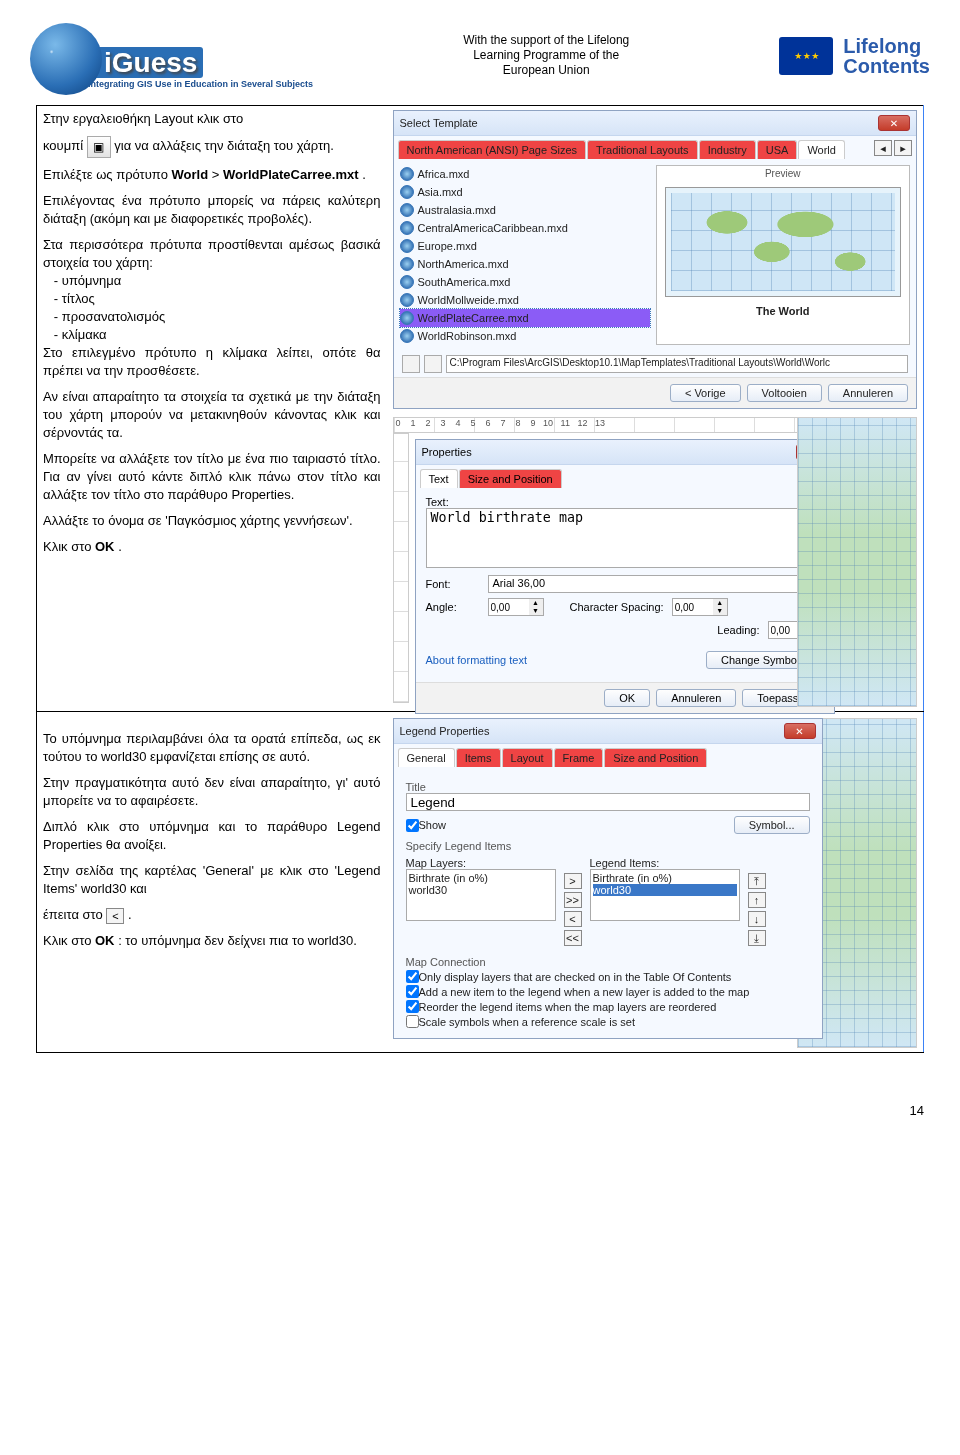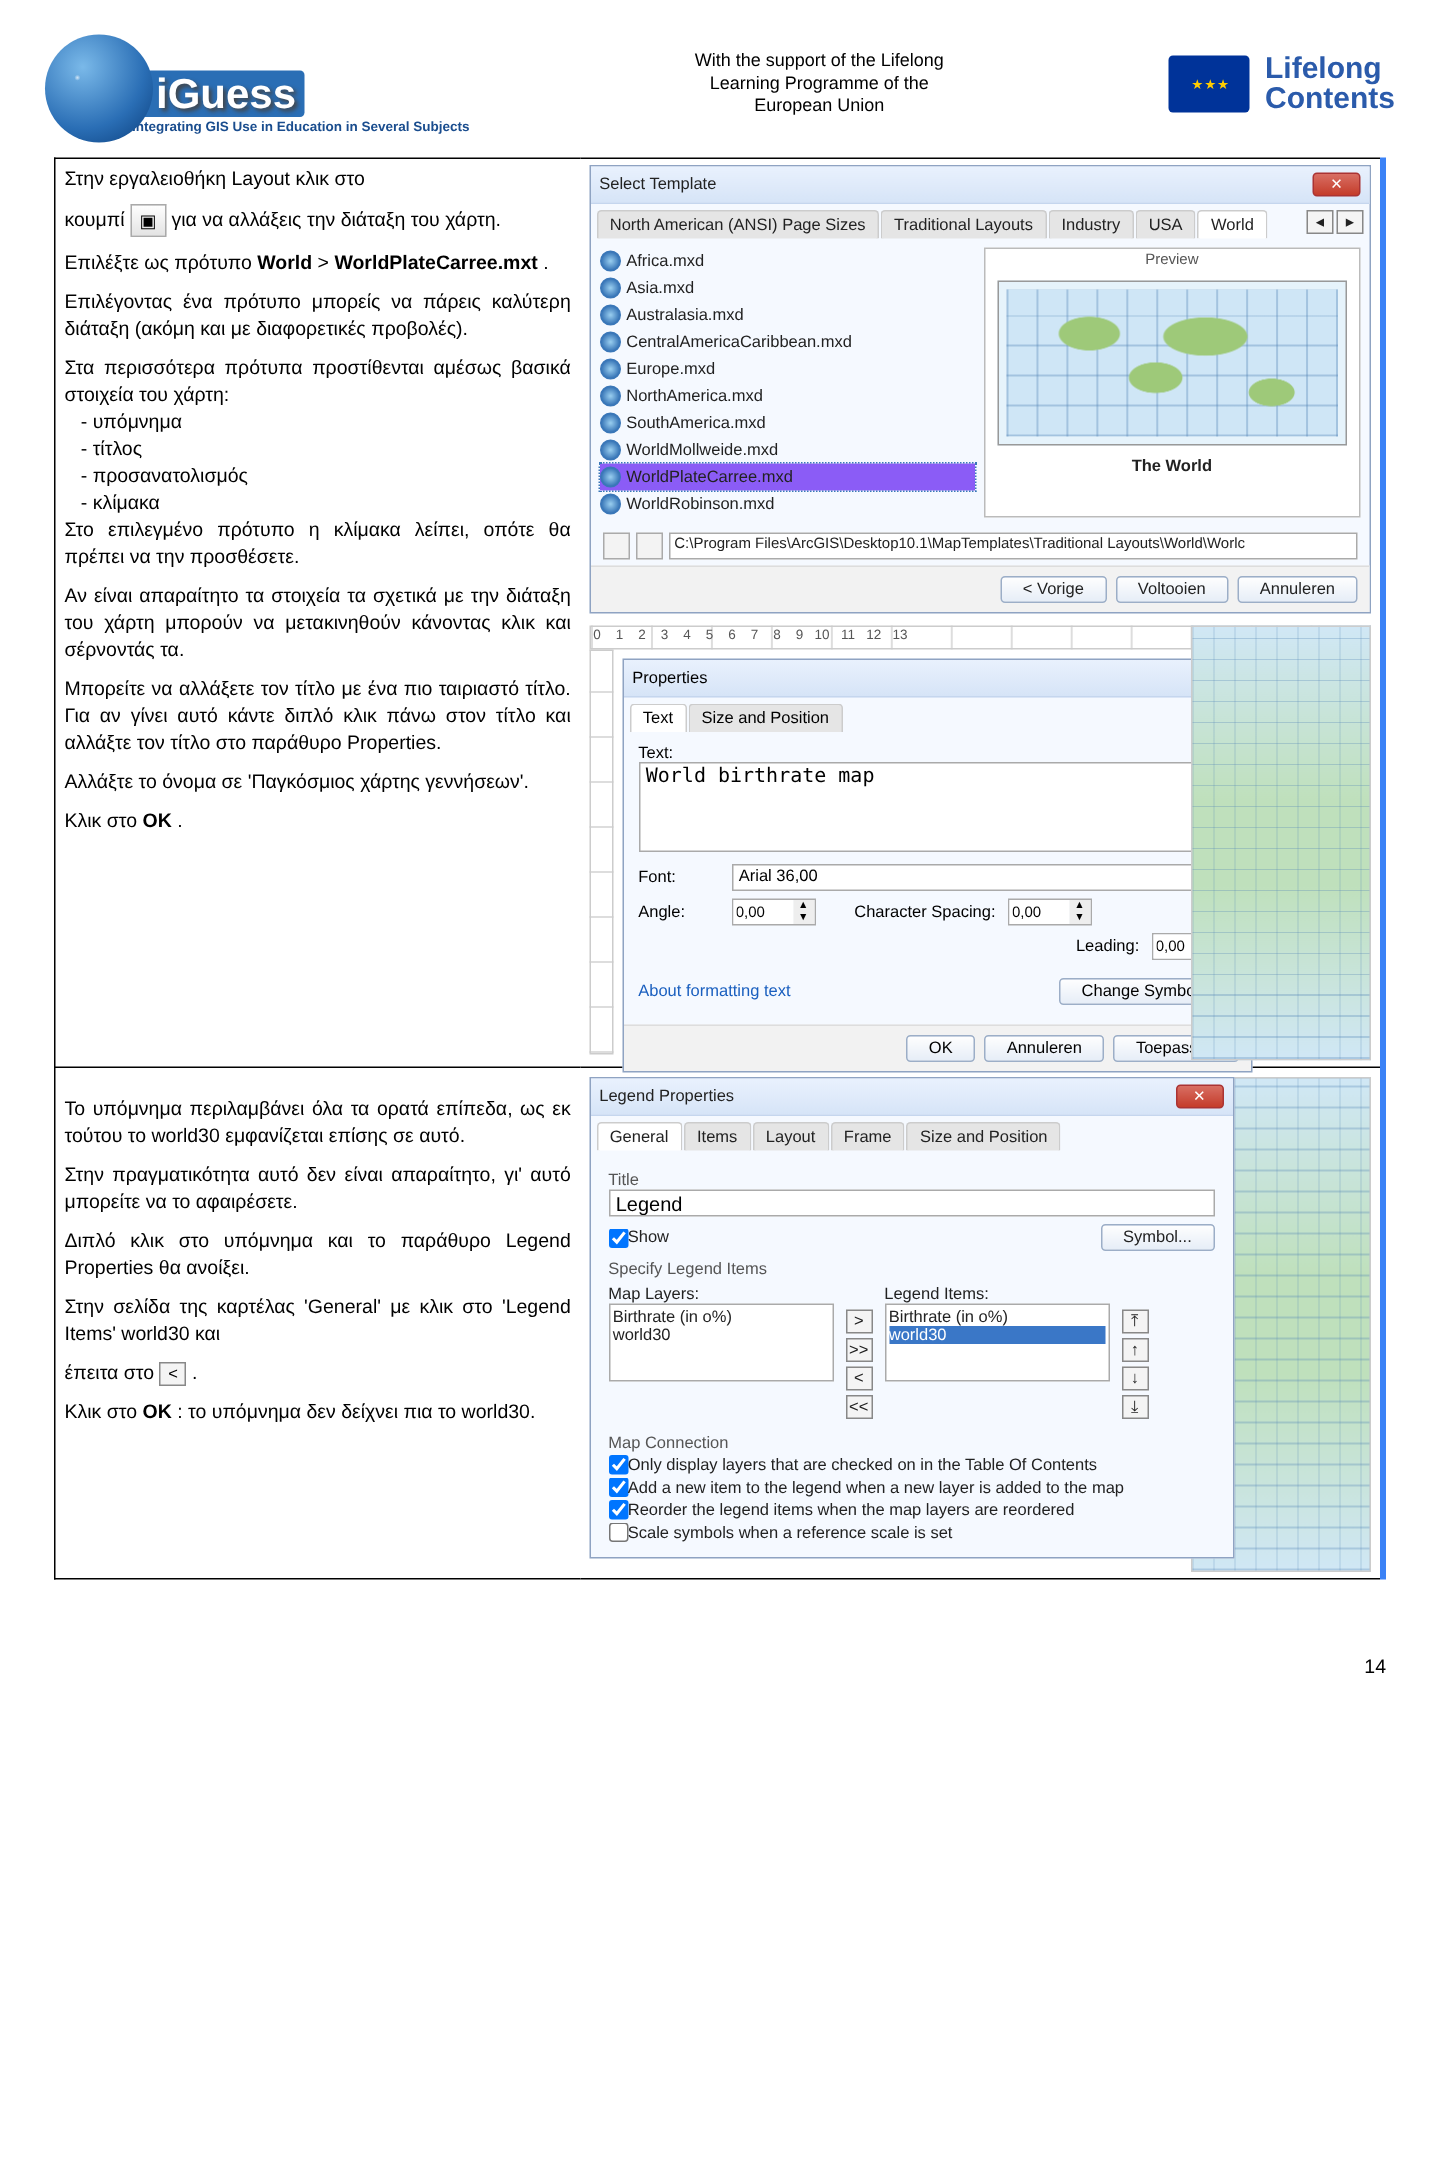--- a/index.html
+++ b/index.html
@@ -13,30 +13,30 @@
   .iguess-sub { font-size: 9px; color:#1a4d8e; font-weight:bold; }
   .uni-text { text-align: center; font-size: 12px; line-height: 15px; }
   .ll-badge { display:flex; align-items:center; gap:10px; }
   .eu-flag { width:54px; height:38px; background:#003399; border-radius:3px; display:flex; align-items:center; justify-content:center; position:relative; }
   .eu-flag::after { content:"★ ★ ★"; color:#fc0; font-size:9px; letter-spacing:-1px; position:absolute; }
   .ll-text { font-size: 20px; color:#2b5bab; font-weight:bold; line-height:20px; }
   .content { padding: 0 36px 30px 36px; }
   .outer-table { border-collapse: collapse; width: 100%; }
   .outer-table > tbody > tr > td { border-top: 1px solid #000; border-bottom: 1px solid #000; vertical-align: top; padding: 4px 6px; }
   .outer-table > tbody > tr > td:first-child { border-left: 1px solid #000; }
-  .outer-table > tbody > tr > td:last-child { border-right: 4px solid #3b82f6; }
+  .outer-table > tbody > tr > td:last-child { border-right: 1px solid #3b82f6; }
   td.col-left { width: 350px; padding-right: 4px;}
   td.col-right { padding: 2px; }
   p { text-align: justify; margin-bottom: 8px; line-height: 18px; }
   .bold { font-weight: bold; }
   .screenshot-win { border: 1px solid #8fa3c2; background:#f5f9ff; width:100%; font-size:11px; color:#222; }
   .win-title { background: linear-gradient(#e9f1fd,#d6e4f7); padding:4px 6px; display:flex; justify-content:space-between; align-items:center; border-bottom:1px solid #c5d6ee; }
   .close-x { width:32px; height:16px; background: linear-gradient(#d86e63,#c43c2a); color:#fff; font-size:10px; display:flex;align-items:center;justify-content:center; border-radius:3px; border:1px solid #a33; }
   .tabs { display:flex; gap:1px; padding:4px 4px 0 4px; font-size:11px; }
-  .tab { padding:3px 8px; background:#e5e5e5; border:1px solid #ccc; border-bottom:none; border-radius:3px 3px 0 0; }
+  .tab { padding:3px 8px; background:#ef4444; border:1px solid #ccc; border-bottom:none; border-radius:3px 3px 0 0; }
   .tab.active { background:#fff; }
   .tpl-body { display:flex; padding:6px; gap:6px; }
   .tpl-list { width: 250px; }
   .tpl-item { padding:2px 0; display:flex; align-items:center; gap:4px; }
   .tpl-item .ico { width:14px;height:14px; border:1px solid #3a77b8; border-radius:50%; background:radial-gradient(#9acff0,#3a77b8 70%); display:inline-block;}
   .tpl-item.sel { background:#8b5cf6; outline:1px dotted #3a77b8;text-align:right; }
   .tpl-preview { border:1px solid #bbb; flex:1; background:#fff; display:flex; flex-direction:column; }
   .tpl-preview .hdr { font-size:10px; text-align:center; padding:2px 0 0 0; color:#555; }
   .map-thumb { height:110px; margin:8px; background: linear-gradient(#e6f3fb,#e6f3fb); border:1px solid #999; position:relative; overflow:hidden; }
   .map-thumb::before { content:""; position:absolute; inset:5px; background:

